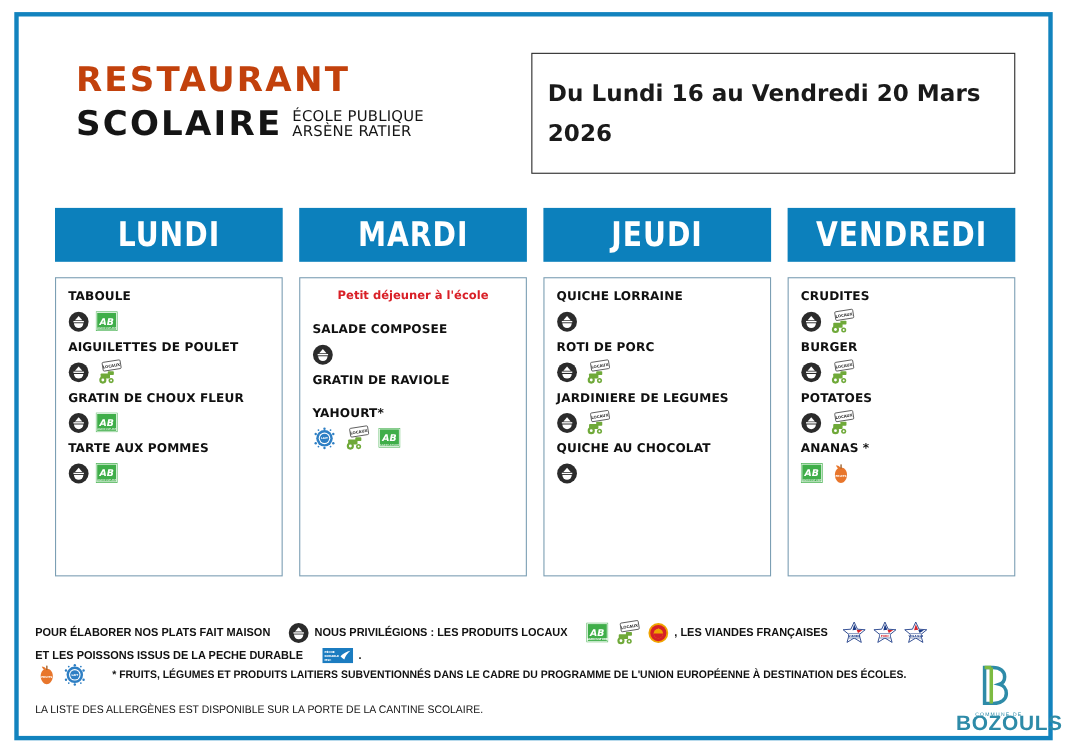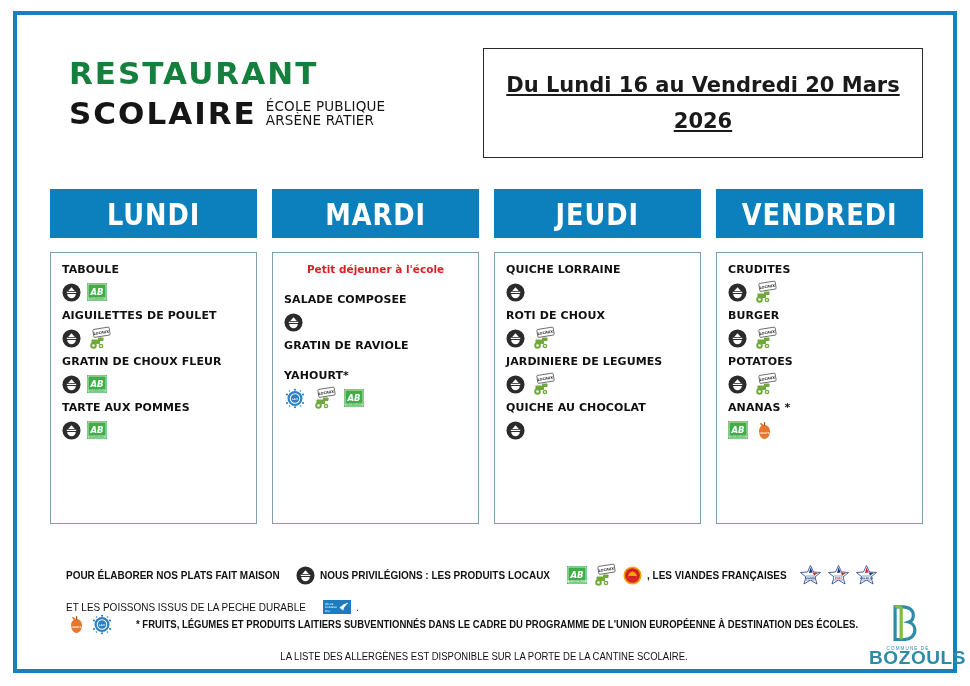--- a/index.html
+++ b/index.html
@@ -35,21 +35,21 @@
     position: absolute;
     left: 52px;
     top: 38px;
     width: 400px;
   }
   .brand-line1 {
     font-family: "DejaVu Sans", sans-serif;
     font-weight: bold;
     font-size: 31px;
     letter-spacing: 2.0px;
-    color: #15803d;
+    color: #c2410c;
     line-height: 40px;
   }
   .brand-line2wrap {
     display: flex;
     align-items: flex-end;
     gap: 9px;
     line-height: 40px;
   }
   .brand-line2 {
     font-family: "DejaVu Sans", sans-serif;
@@ -80,23 +80,21 @@
     display: flex;
     align-items: center;
     justify-content: center;
     padding: 0 14px;
   }
   .date-text {
     font-family: "DejaVu Sans", sans-serif;
     font-weight: bold;
     font-size: 21px;
     color: #1a1a1a;
-    text-align: center;
     line-height: 36px;
-    text-decoration: underline;
   }
 
   
   .days {
     position: absolute;
     left: 33px;
     top: 174px;
     width: 880px;
     display: flex;
     gap: 15px;
@@ -163,44 +161,43 @@
   .ico-locaux { width: 26px; height: 24px; }
   .ico-eu-milk { width: 22px; height: 21px; }
   .ico-eu-fruit { width: 21px; height: 21px; }
   .ico-msc { width: 28px; height: 14px; }
   .ico-sdf { width: 19px; height: 19px; }
   .ico-vf { width: 23px; height: 20px; }
 
   
   .legend {
     position: absolute;
-    left: 49px;
+    left: 15px;
     top: 548px;
     width: 880px;
-    text-align: center;
   }
   .legend-l1 {
     display: flex;
     align-items: center;
     flex-wrap: wrap;
     gap: 5px;
     font-family: "Liberation Sans Narrow", "Liberation Sans", sans-serif;
     font-weight: bold;
     font-size: 10.5px;
     color: #111111;
     line-height: 15px;
   }
   .legend-l1 .t { white-space: nowrap; transform: scaleX(0.95); transform-origin: left center; }
   .legend-l2 {
     display: flex;
     align-items: center;
     gap: 5px;
-    margin-top: 13px;
+    margin-top: 2px;
     font-family: "Liberation Sans Narrow", "Liberation Sans", sans-serif;
-    font-weight: normal;
+    font-weight: bold;
     font-size: 10.5px;
     color: #111111;
   }
   .legend-l2 .t { white-space: nowrap; transform: scaleX(0.95); transform-origin: left center; }
 
   .legend-star {
     display: flex;
     align-items: center;
     gap: 23px;
   }
@@ -427,21 +424,21 @@
             <div class="dish-icons">
               <span class="ico ico-maison"><svg viewBox="0 0 40 40" width="19" height="19">
                   <circle cx="20" cy="20" r="19" fill="#2b2b2b"></circle>
                   <path d="M20 9 L27 17 L13 17 Z" fill="#ffffff"></path>
                   <rect x="10" y="18.5" width="20" height="2.6" fill="#ffffff"></rect>
                   <path d="M11 23 h18 a9 9 0 0 1 -18 0 z" fill="#ffffff"></path>
                 </svg></span>
             </div>
           </div>
           <div class="dish">
-            <div class="dish-name">ROTI DE CHOUX</div>
+            <div class="dish-name">ROTI DE PORC</div>
             <div class="dish-icons">
               <span class="ico ico-maison"><svg viewBox="0 0 40 40" width="19" height="19">
                   <circle cx="20" cy="20" r="19" fill="#2b2b2b"></circle>
                   <path d="M20 9 L27 17 L13 17 Z" fill="#ffffff"></path>
                   <rect x="10" y="18.5" width="20" height="2.6" fill="#ffffff"></rect>
                   <path d="M11 23 h18 a9 9 0 0 1 -18 0 z" fill="#ffffff"></path>
                 </svg></span>
               <span class="ico ico-locaux"><svg viewBox="0 0 52 48" width="26" height="24">
                   <g transform="rotate(-9 26 16)">
                     <rect x="13" y="5" width="33" height="16" rx="2" fill="#ffffff" stroke="#4a4a4a" stroke-width="1.5"></rect>

